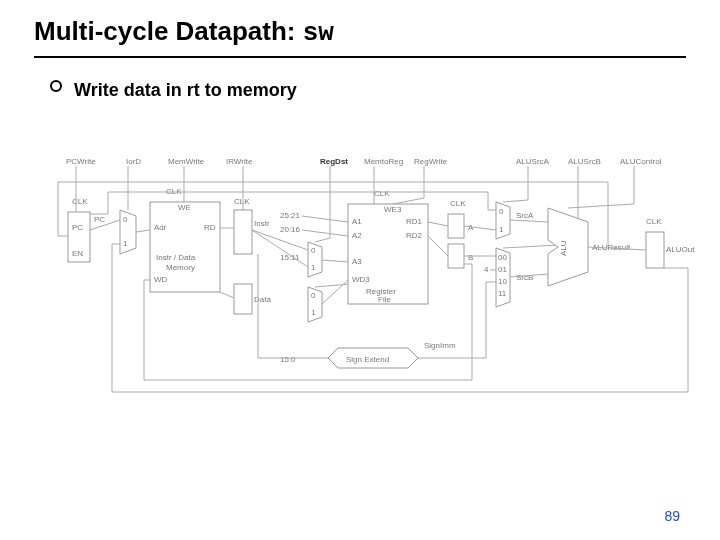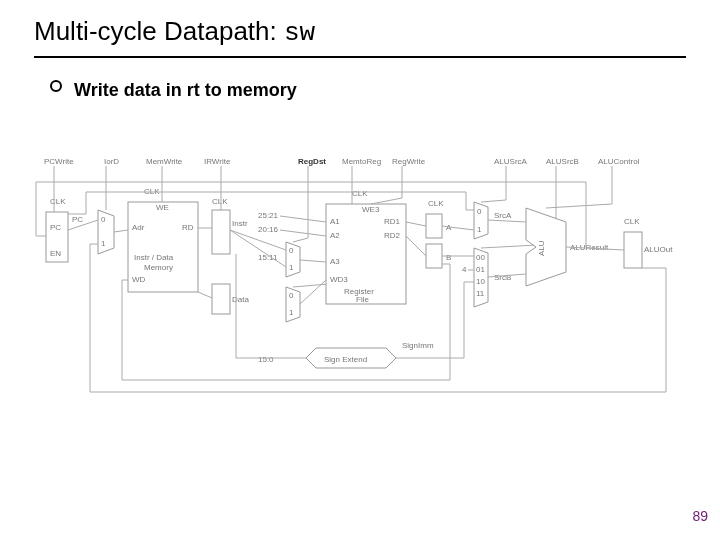--- a/index.html
+++ b/index.html
@@ -11,21 +11,21 @@
     font-family: "Segoe UI", Arial, sans-serif;
     position: relative;
     overflow: hidden;
     color: #000;
   }
   .title {
     position: absolute;
     top: 16px;
     left: 34px;
     font-size: 26px;
-    font-weight: 400;
+    font-weight: 700;
   }
   .title .mono { font-family: "Courier New", monospace; }
   .rule {
     position: absolute;
     top: 56px;
     left: 34px;
     width: 652px;
     border-top: 2px solid #000;
   }
   .bullet-row {
@@ -38,21 +38,21 @@
     font-weight: 700;
   }
   .ring {
     width: 12px; height: 12px;
     border: 2px solid #000;
     border-radius: 50%;
   }
   .diagram {
     position: absolute;
     top: 152px;
-    left: 26px;
+    left: 48px;
     width: 652px;
     height: 270px;
     text-decoration: underline;
   }
   .diagram svg { width: 100%; height: 100%; }
   .lbl {
     font: 8px Arial, sans-serif;
     fill: #777;
   }
   .lblb {
@@ -64,24 +64,24 @@
     stroke: #999;
     stroke-width: 1;
   }
   .wire {
     stroke: #aaa;
     stroke-width: 1;
     fill: none;
   }
   .page {
     position: absolute;
-    right: 12px;
+    right: 40px;
     bottom: 16px;
     font-size: 14px;
-    color: #701a75;
+    color: #1d4ed8;
   }
 </style>
 </head>
 <body>
 
 <div class="title">
   <span>Multi-cycle Datapath: </span><span class="mono">sw</span>
 </div>
 <div class="rule"></div>
 

